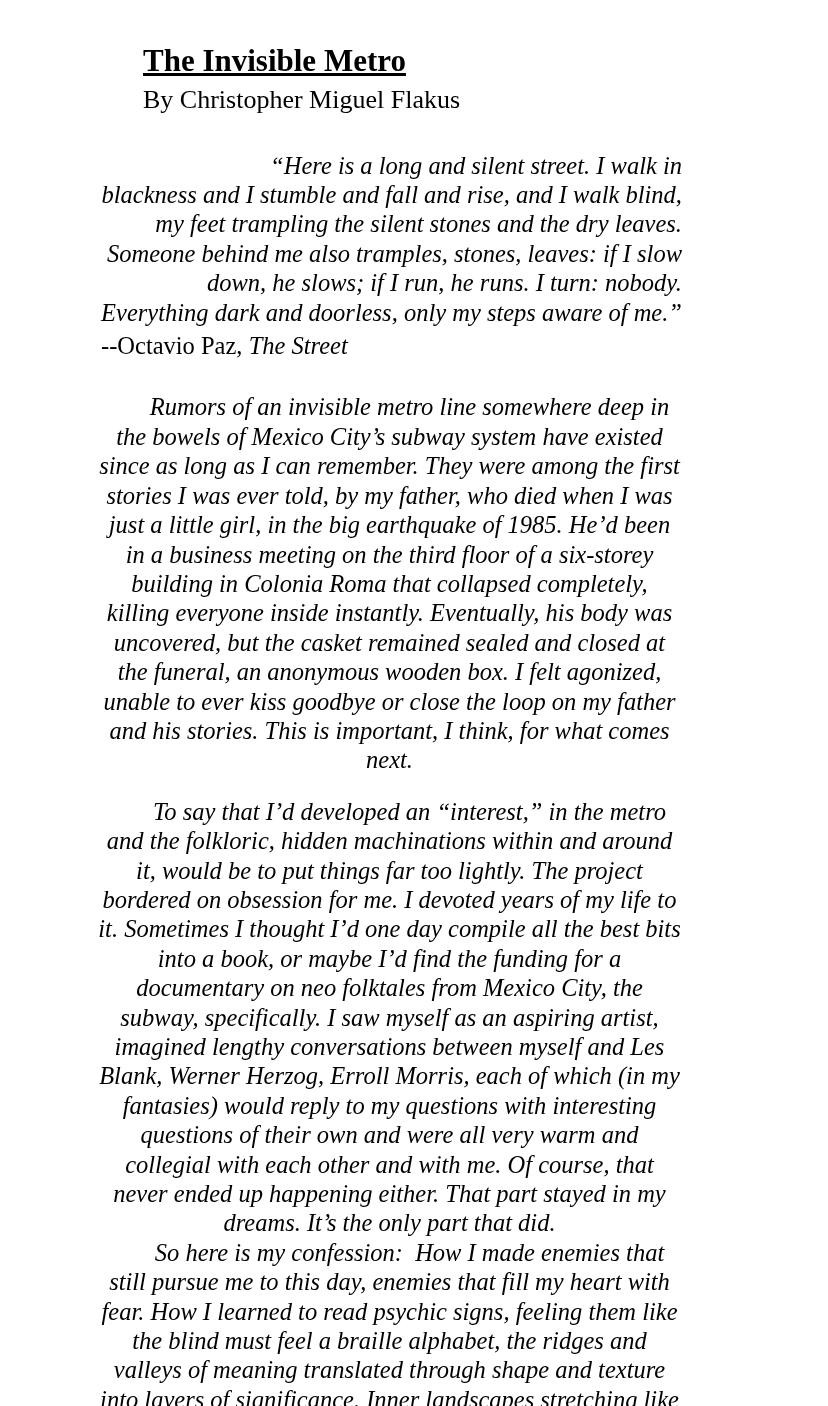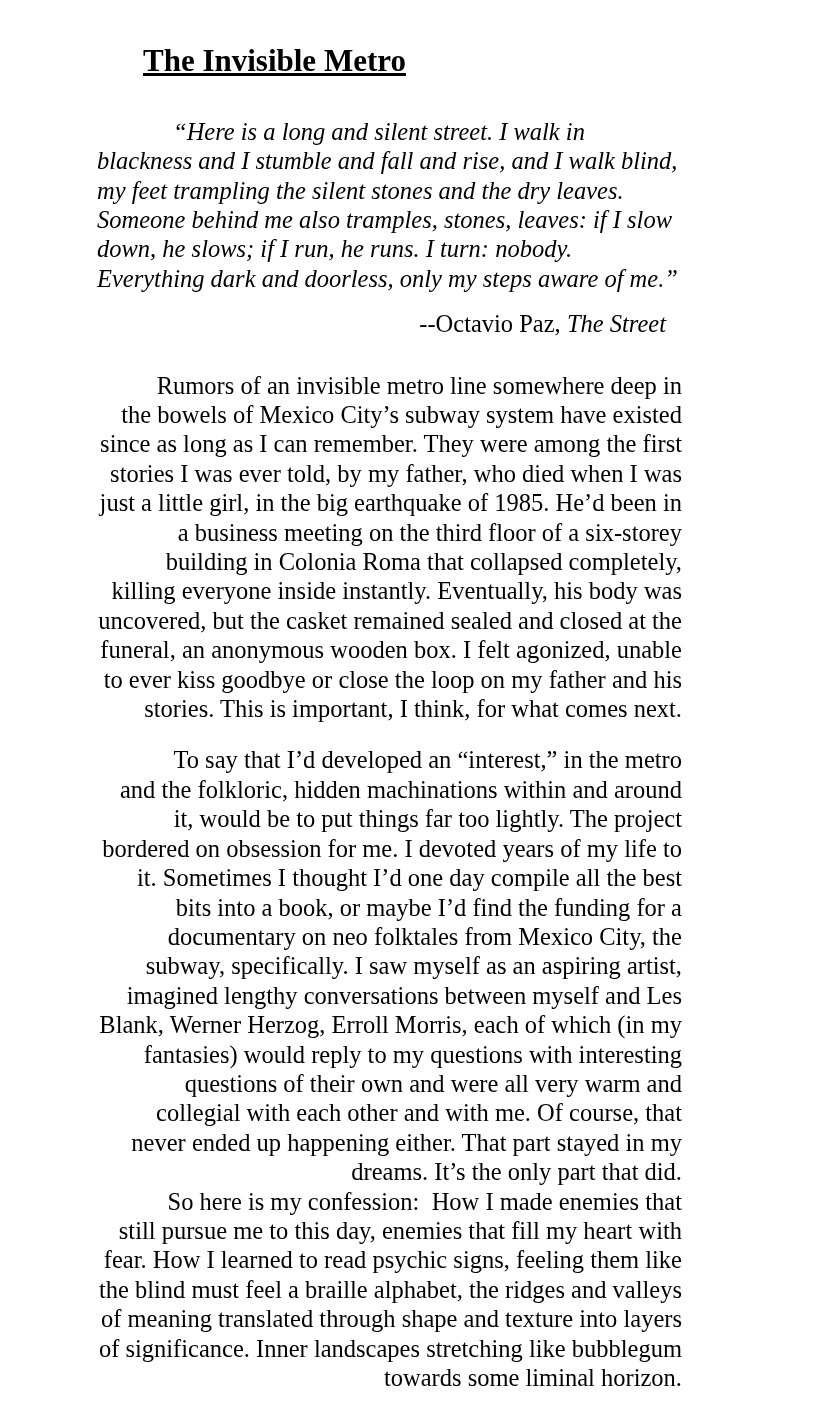--- a/index.html
+++ b/index.html
@@ -34,49 +34,52 @@
   }
   .epigraph {
     margin-top: 36px;
     font-size: 24.5px;
     line-height: 29.4px;
   }
   .epigraph-quote {
     margin: 0;
     font-style: italic;
     text-indent: 76px;
+    text-align: right;
   }
   .epigraph-attribution {
-    margin: 16px;
-    text-align: right;
+    margin: 4px;
+    text-align: left;
   }
   .epigraph-work {
     font-style: italic;
   }
   .story-section {
     margin-top: 32px;
     font-size: 24.5px;
     line-height: 29.4px;
   }
   .story-section + .story-section {
     margin-top: 22px;
   }
   .para {
     margin: 0;
     text-indent: 40px;
-    text-align: right;
+    text-align: center;
+    font-style: italic;
   }
 </style>
 </head>
 <body>
 
 <div class="page">
 
   <h1 class="title">The Invisible Metro</h1>
 
+  <div class="byline">By Christopher Miguel Flakus</div>
 
   <div class="epigraph">
     <p class="epigraph-quote">“Here is a long and silent street. I walk in blackness and I stumble and fall and rise, and I walk blind, my feet trampling the silent stones and the dry leaves. Someone behind me also tramples, stones, leaves: if I slow down, he slows; if I run, he runs. I turn: nobody. Everything dark and doorless, only my steps aware of me.”</p>
     <p class="epigraph-attribution"><span>--Octavio Paz, </span><span class="epigraph-work">The Street</span></p>
   </div>
 
   <div class="story-section">
     <p class="para">Rumors of an invisible metro line somewhere deep in the bowels of Mexico City’s subway system have existed since as long as I can remember. They were among the first stories I was ever told, by my father, who died when I was just a little girl, in the big earthquake of 1985. He’d been in a business meeting on the third floor of a six-storey building in Colonia Roma that collapsed completely, killing everyone inside instantly. Eventually, his body was uncovered, but the casket remained sealed and closed at the funeral, an anonymous wooden box. I felt agonized, unable to ever kiss goodbye or close the loop on my father and his stories. This is important, I think, for what comes next.</p>
   </div>
 

